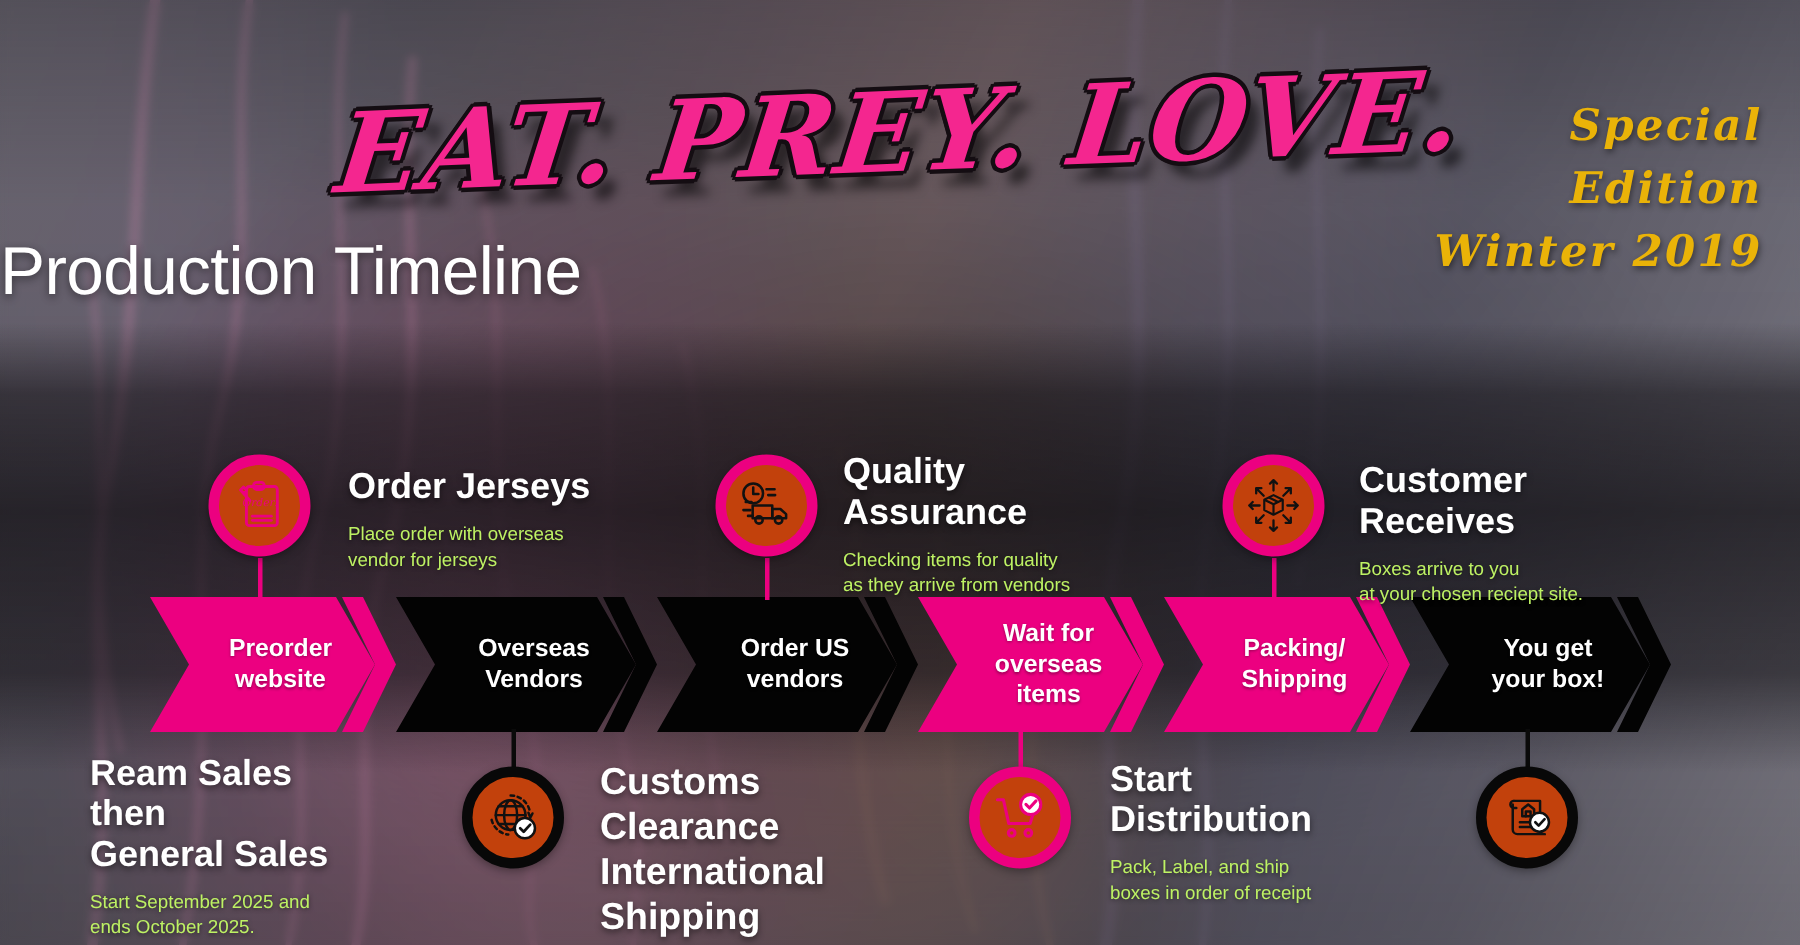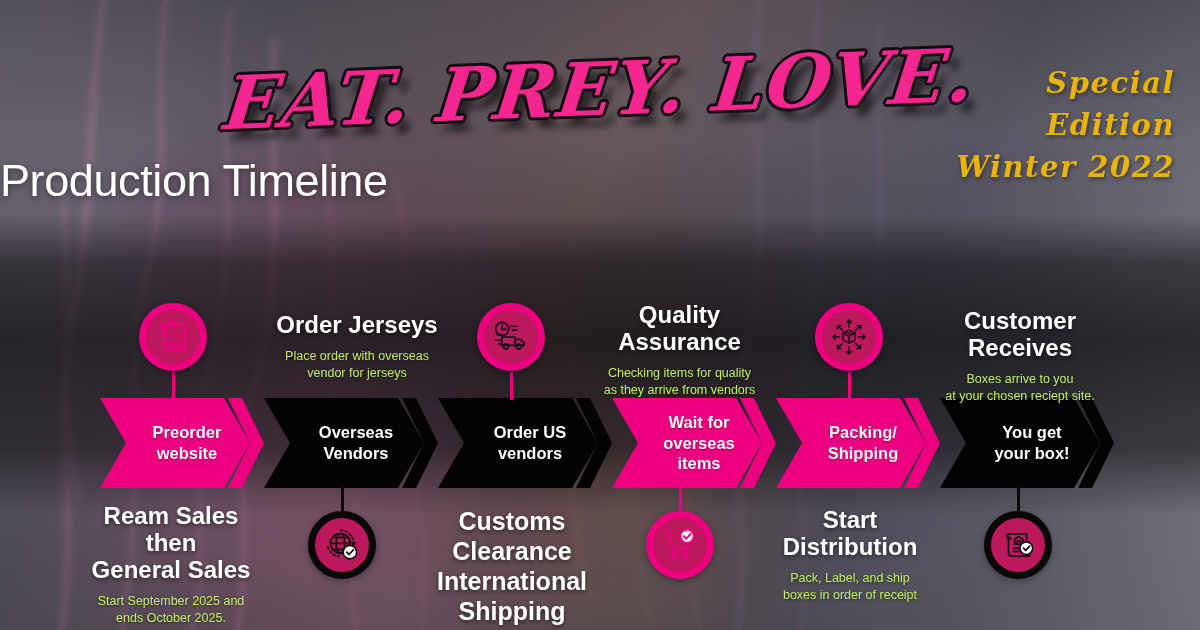--- a/index.html
+++ b/index.html
@@ -95,32 +95,32 @@
   }
   .pink { background:#EC0080; }
   .black { background:#030303; }
   .chev-label { display:block; padding:0 4px; text-shadow:0 1px 2px rgba(0,0,0,0.35); }
 
   
   .marker { position:absolute; }
   .marker .circle {
     position:absolute;
     width:68px; height:68px; border-radius:50%;
-    background:#be185d;
+    background:#c2410c;
     display:flex; align-items:center; justify-content:center;
     box-shadow:0 2px 6px rgba(0,0,0,0.35);
   }
   .marker .circle.pink-ring { border:7px solid #EC0080; }
   .marker .circle.black-ring { border:7px solid #080808; }
   .marker .stem { position:absolute; width:3px; }
   .stem.pink-stem { background:#EC0080; }
   .stem.black-stem { background:#0a0a0a; }
 
   
-  .caption { position:absolute; text-align:center; color:#ffffff; }
+  .caption { position:absolute; color:#ffffff; }
   .caption .cap-title {
     font-size:24px; font-weight:bold; line-height:1.12;
     text-shadow:0 2px 4px rgba(0,0,0,0.5);
   }
   .caption .cap-sub {
     margin-top:9px;
     font-size:12.5px; font-weight:normal; line-height:1.35;
     color:#bef264;
     text-shadow:0 1px 3px rgba(0,0,0,0.5);
   }
@@ -161,21 +161,21 @@
     </svg>
   </div>
   <div class="bg-layer bg-blur-soft"></div>
   <div class="bg-layer bg-vignette"></div>
   <div class="bg-dark-panel"></div>
 
   <div class="logo">EAT. PREY. LOVE.</div>
 
   <div class="special-edition">
     <div>Special Edition</div>
-    <div>Winter 2022</div>
+    <div>Winter 2019</div>
   </div>
 
   <div class="page-title">Production Timeline</div>
 
   <div id="chevron-bar">
 
     <div class="step-group">
       <div class="chev-main pink first" style="width:150px">
         <span class="chev-label">Preorder<br>website</span>
       </div>

